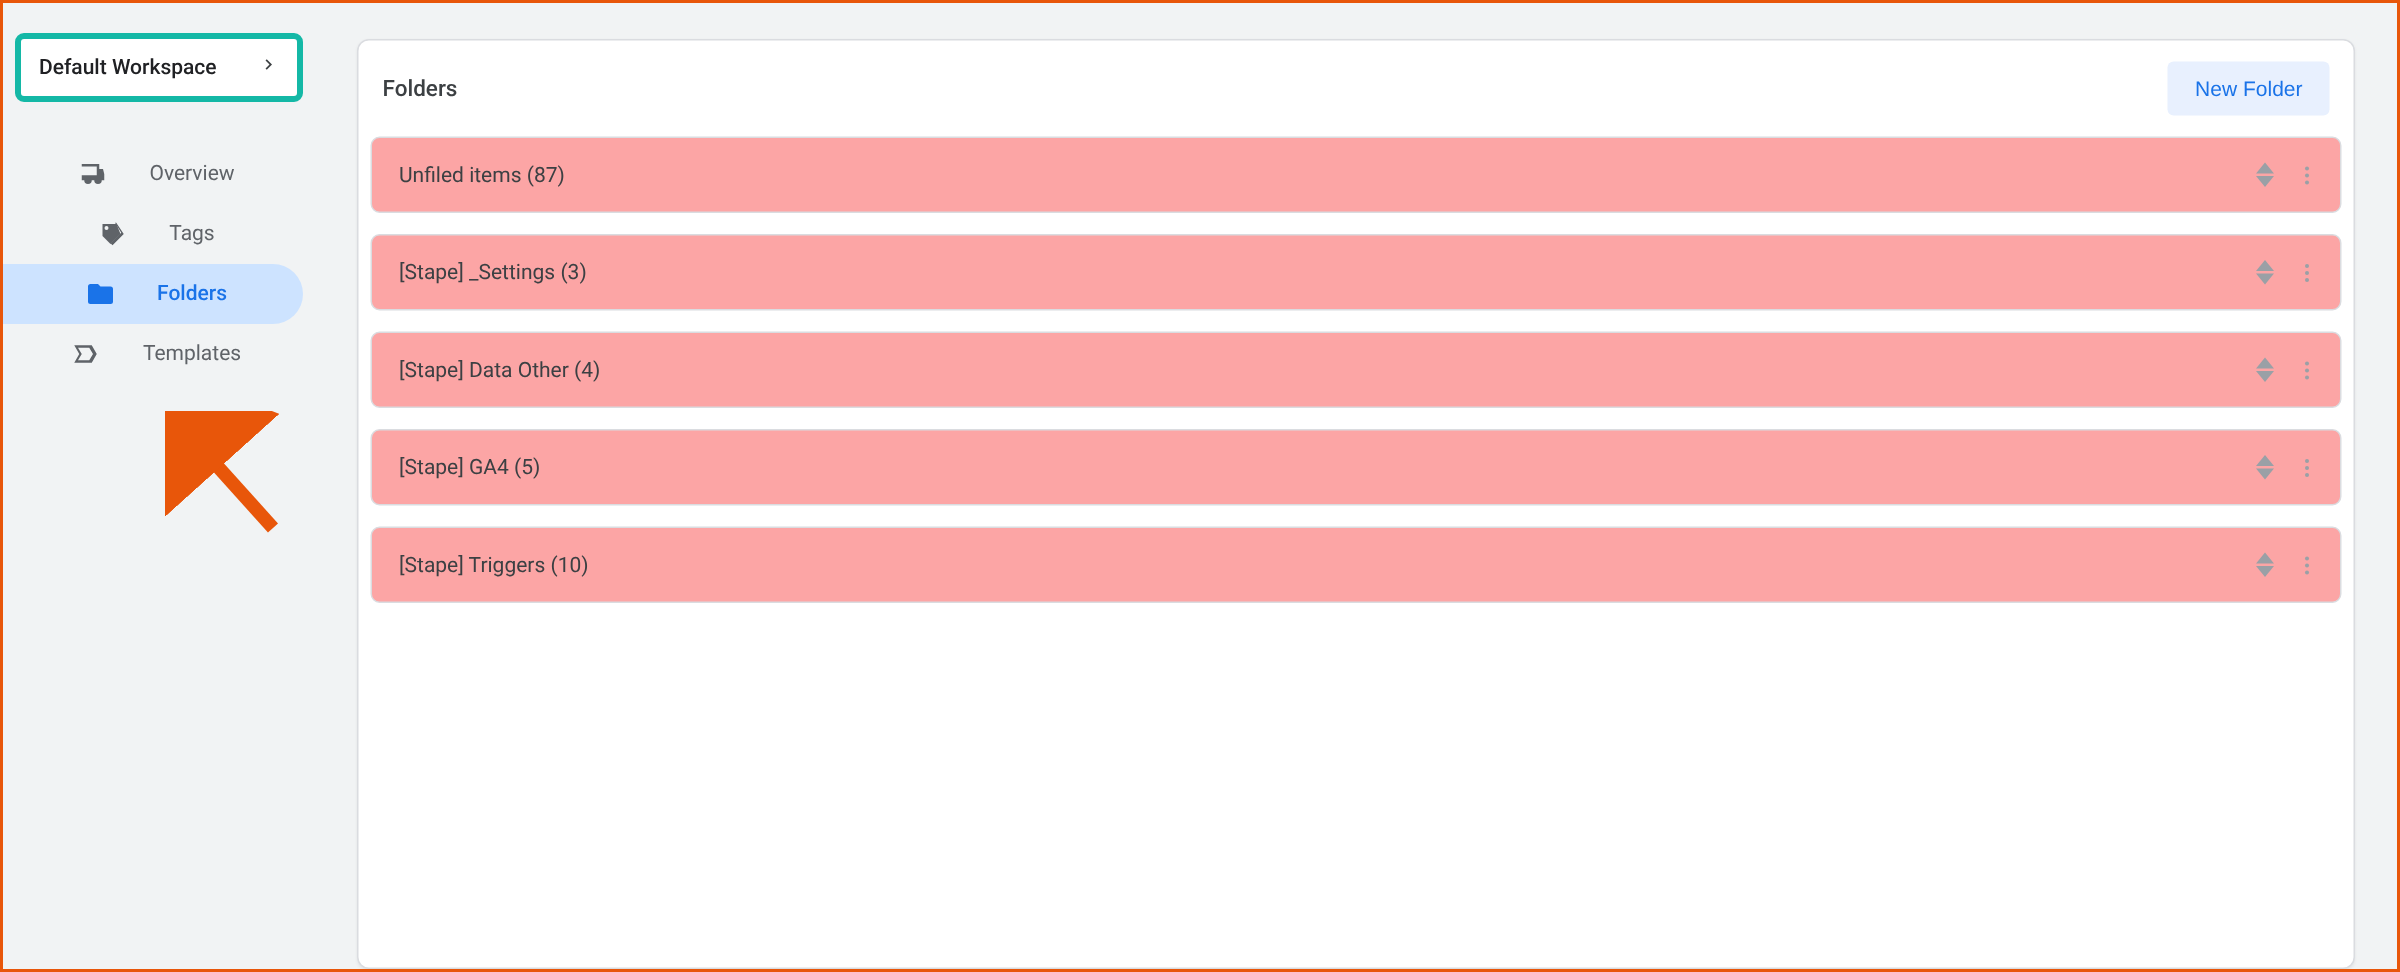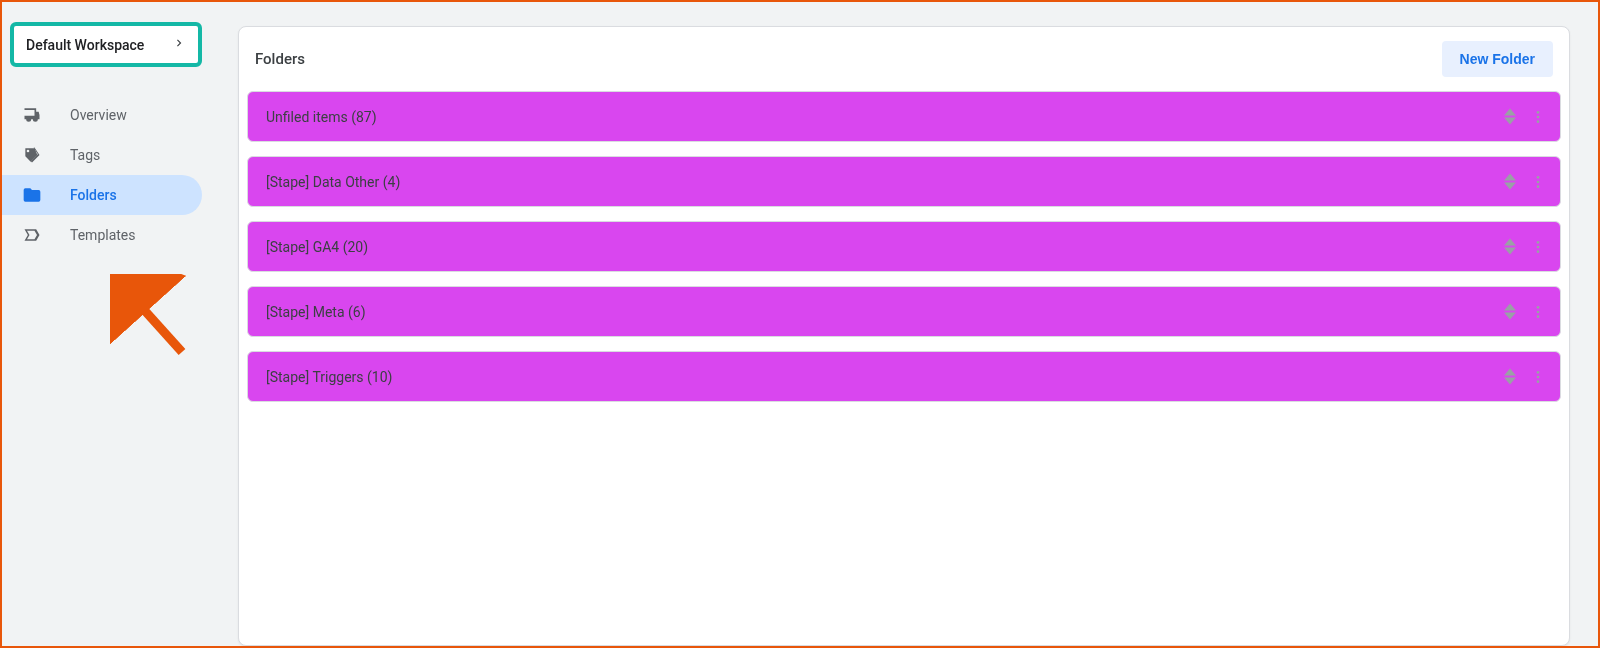--- a/index.html
+++ b/index.html
@@ -48,20 +48,21 @@
     .nav-item {
       display: flex;
       align-items: center;
       gap: 28px;
       padding: 10px 16px 10px 20px;
       font-size: 14px;
       color: #5f6368;
       cursor: pointer;
       border-radius: 0 20px 20px 0;
       margin-right: 8px;
+      justify-content: center;
     }
     .nav-item .ico {
       width: 20px;
       height: 20px;
       display: flex;
       align-items: center;
       justify-content: center;
     }
     .nav-item svg { fill: #5f6368; }
     .nav-item.active {
@@ -94,33 +95,33 @@
       font-weight: 500;
       color: #3c4043;
     }
     .new-folder-btn {
       background: #e8f0fe;
       color: #1a73e8;
       border: none;
       border-radius: 4px;
       padding: 10px 18px;
       font-size: 14px;
-      font-weight: 700;
+      font-weight: 400;
       cursor: pointer;
     }
     .folder-list {
       padding: 0 8px;
       display: flex;
       flex-direction: column;
       gap: 14px;
     }
     .folder-row {
       border: 1px solid #dadce0;
       border-radius: 6px;
-      background: #d946ef;
+      background: #fca5a5;
       display: flex;
       align-items: center;
       justify-content: space-between;
       padding: 16px 14px 16px 18px;
       font-size: 14px;
       color: #3c4043;
     }
     .folder-row .controls {
       display: flex;
       align-items: center;
@@ -221,61 +222,61 @@
               <span class="menu-dots">
                 <svg width="16" height="16" viewBox="0 0 24 24">
                   <circle cx="12" cy="5" r="2"></circle>
                   <circle cx="12" cy="12" r="2"></circle>
                   <circle cx="12" cy="19" r="2"></circle>
                 </svg>
               </span>
             </span>
           </div>
           <div class="folder-row">
+            <span>[Stape] _Settings (3)</span>
+            <span class="controls">
+              <span class="sort-handle">
+                <svg viewBox="0 0 10 6">
+                  <path d="M5 0 L10 6 H0 Z"></path>
+                </svg>
+                <svg viewBox="0 0 10 6">
+                  <path d="M5 6 L0 0 H10 Z"></path>
+                </svg>
+              </span>
+              <span class="menu-dots">
+                <svg width="16" height="16" viewBox="0 0 24 24">
+                  <circle cx="12" cy="5" r="2"></circle>
+                  <circle cx="12" cy="12" r="2"></circle>
+                  <circle cx="12" cy="19" r="2"></circle>
+                </svg>
+              </span>
+            </span>
+          </div>
+          <div class="folder-row">
             <span>[Stape] Data Other (4)</span>
             <span class="controls">
               <span class="sort-handle">
                 <svg viewBox="0 0 10 6">
                   <path d="M5 0 L10 6 H0 Z"></path>
                 </svg>
                 <svg viewBox="0 0 10 6">
                   <path d="M5 6 L0 0 H10 Z"></path>
                 </svg>
               </span>
               <span class="menu-dots">
                 <svg width="16" height="16" viewBox="0 0 24 24">
                   <circle cx="12" cy="5" r="2"></circle>
                   <circle cx="12" cy="12" r="2"></circle>
                   <circle cx="12" cy="19" r="2"></circle>
                 </svg>
               </span>
             </span>
           </div>
           <div class="folder-row">
-            <span>[Stape] GA4 (20)</span>
-            <span class="controls">
-              <span class="sort-handle">
-                <svg viewBox="0 0 10 6">
-                  <path d="M5 0 L10 6 H0 Z"></path>
-                </svg>
-                <svg viewBox="0 0 10 6">
-                  <path d="M5 6 L0 0 H10 Z"></path>
-                </svg>
-              </span>
-              <span class="menu-dots">
-                <svg width="16" height="16" viewBox="0 0 24 24">
-                  <circle cx="12" cy="5" r="2"></circle>
-                  <circle cx="12" cy="12" r="2"></circle>
-                  <circle cx="12" cy="19" r="2"></circle>
-                </svg>
-              </span>
-            </span>
-          </div>
-          <div class="folder-row">
-            <span>[Stape] Meta (6)</span>
+            <span>[Stape] GA4 (5)</span>
             <span class="controls">
               <span class="sort-handle">
                 <svg viewBox="0 0 10 6">
                   <path d="M5 0 L10 6 H0 Z"></path>
                 </svg>
                 <svg viewBox="0 0 10 6">
                   <path d="M5 6 L0 0 H10 Z"></path>
                 </svg>
               </span>
               <span class="menu-dots">

